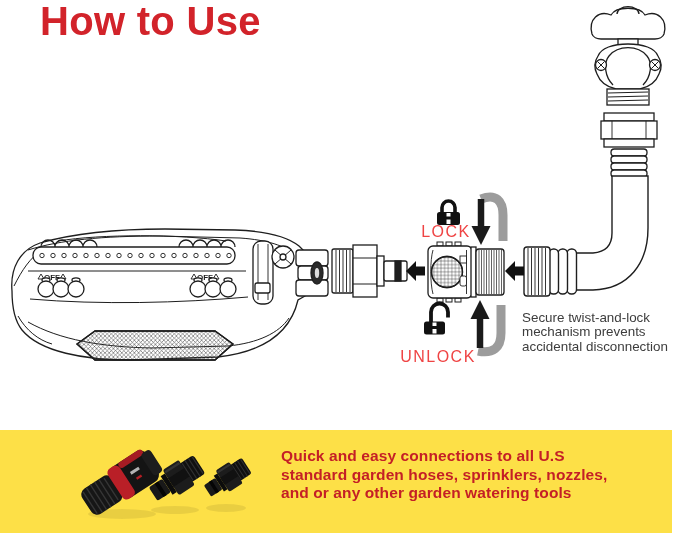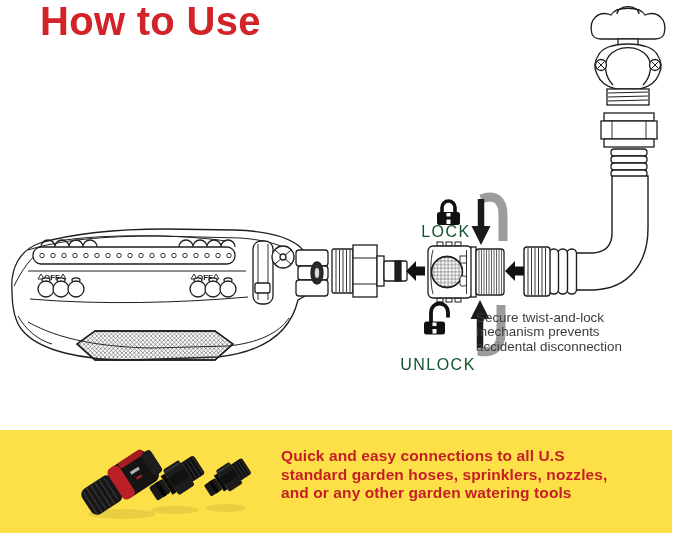--- a/index.html
+++ b/index.html
@@ -2,24 +2,24 @@
 <html><head>
 <meta charset="utf-8">
 <style>
   html,body{margin:0;padding:0;background:#ffffff;}
   body{width:679px;height:539px;overflow:hidden;position:relative;
        font-family:"Liberation Sans", sans-serif;}
   .abs{position:absolute;}
   .title-block{left:40px;top:2px;color:#d2232a;font-weight:bold;
                font-size:40px;line-height:39px;letter-spacing:.3px;}
   .diagram-svg{left:0;top:0;}
-  .small-label{color:#14532d;font-size:16px;letter-spacing:1.5px;text-align:center;}
+  .small-label{color:#ef4444;font-size:16px;letter-spacing:1.5px;text-align:center;}
   .lock-label{left:403px;top:223px;width:86px;}
-  .unlock-label{left:392px;top:356px;width:92px;}
-  .note{left:476px;top:311px;color:#3d3d3d;font-size:13.4px;line-height:14.4px;
+  .unlock-label{left:392px;top:348px;width:92px;}
+  .note{left:522px;top:311px;color:#3d3d3d;font-size:13.4px;line-height:14.4px;
         white-space:pre-line;}
   .footer{left:0;top:430px;width:672px;height:103px;background:#fde047;}
   .footer-text{left:281px;top:17px;color:#c41f26;font-weight:bold;
                font-size:15.5px;line-height:18.6px;white-space:pre-line;letter-spacing:.1px;}
   svg text{font-family:"Liberation Sans", sans-serif;}
 </style>
 </head>
 <body>
 
 <div class="abs title-block">

